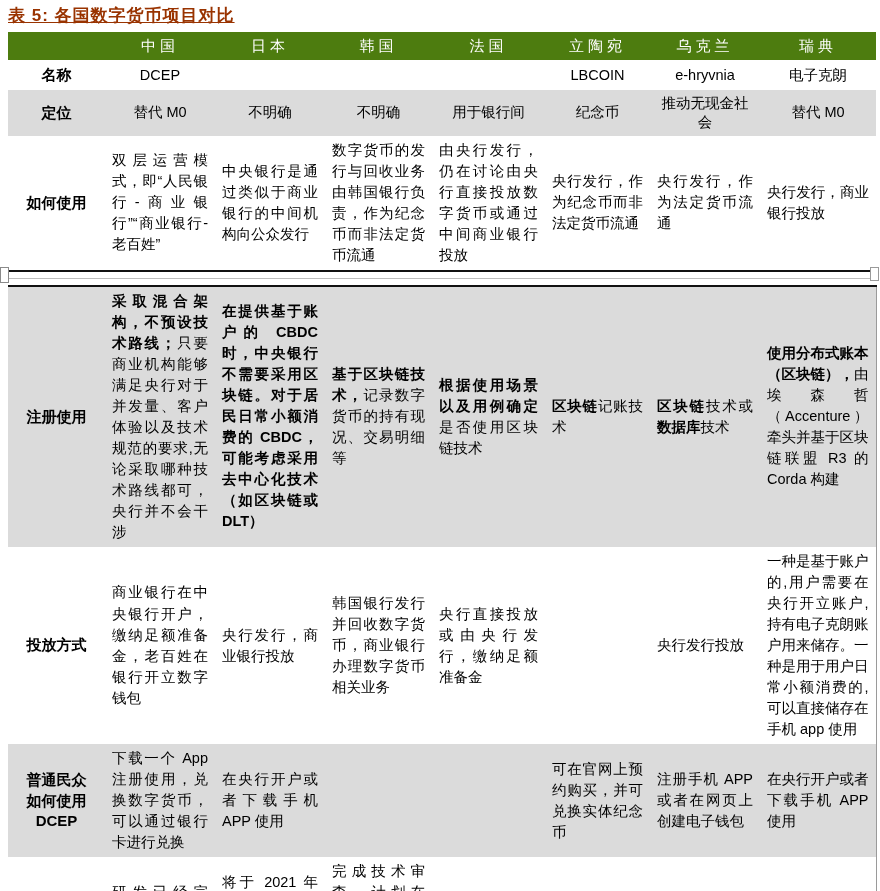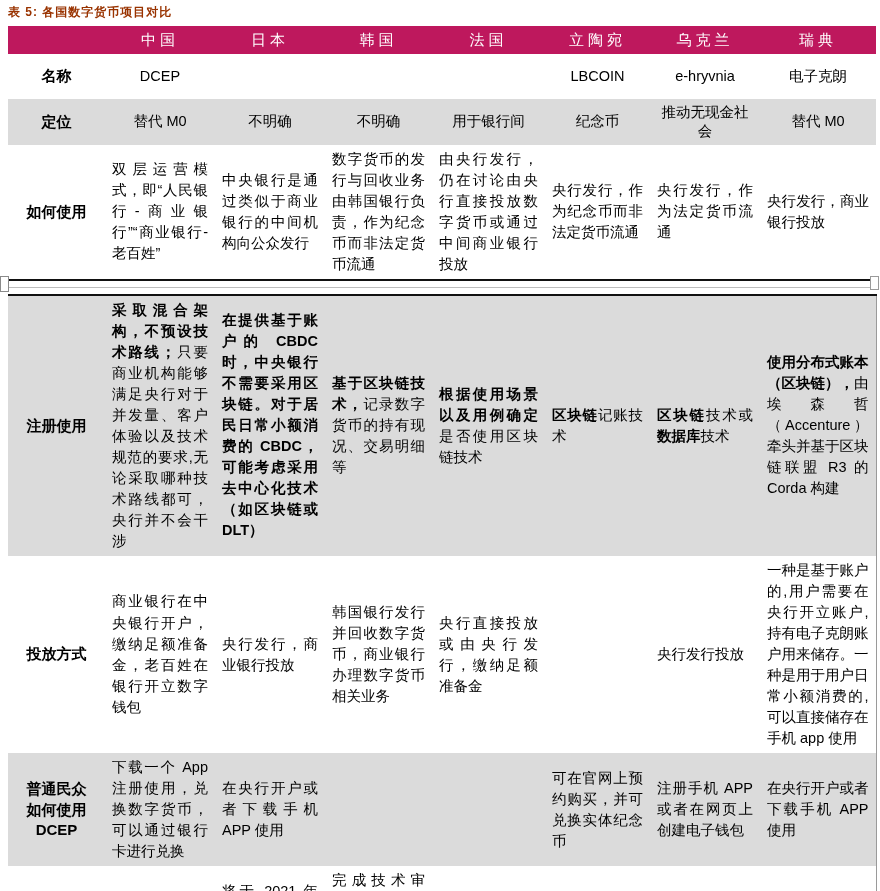--- a/index.html
+++ b/index.html
@@ -1,23 +1,23 @@
 <!DOCTYPE html>
 <html><head>
 <meta charset="utf-8">
 <style>
   html,body{margin:0;padding:0;background:#ffffff;}
   body{width:880px;color:#000;font-family:"Liberation Sans","DejaVu Sans",sans-serif;position:relative;}
   .page{padding:2px 4px 0 8px;width:868px;position:relative;}
-  .title{font-size:12px;font-weight:bold;color:#993300;margin:2px 0 5px 0;letter-spacing:1px;}
+  .title{font-size:17px;font-weight:bold;color:#993300;margin:2px 0 5px 0;letter-spacing:1px;text-decoration:underline;}
   table{border-collapse:collapse;table-layout:fixed;width:868px;font-size:14.5px;}
   #table1{border-bottom:2px solid #111;}
   #table2{border-top:2px solid #111;border-bottom:2px solid #111;border-right:1px solid #9a9a9a;}
   thead tr{height:28px;}
-  thead th{background:#be185d;color:#ffffff;font-weight:normal;font-size:15px;letter-spacing:4px;text-align:center;}
+  thead th{background:#4d7c0f;color:#ffffff;font-weight:normal;font-size:15px;letter-spacing:4px;text-align:center;}
   td{vertical-align:middle;}
   td.rowlabel{font-weight:bold;text-align:center;font-size:15px;padding:0 4px;line-height:1.35;white-space:pre-line;}
   td.cell{padding:4px 7px;line-height:1.45;word-break:break-word;}
   td.cell.center{text-align:center;line-height:1.3;}
   td.cell.justify{text-align:justify;text-justify:inter-character;}
   tr.shaded{background:#DBDBDB;}
   .b{font-weight:bold;}
   .gap{height:13px;position:relative;}
   .gap .mid{position:absolute;top:6px;left:0;right:0;height:1px;background:#bdbdbd;}
   .gap .notch-l{position:absolute;left:-8px;top:-5px;width:7px;height:14px;border:1px solid #8a8a8a;background:#fff;}
@@ -47,21 +47,21 @@
           <th>中国</th>
           <th>日本</th>
           <th>韩国</th>
           <th>法国</th>
           <th>立陶宛</th>
           <th>乌克兰</th>
           <th>瑞典</th>
         </tr>
     </thead>
     <tbody>
-        <tr style="height: 45px;">
+        <tr style="height: 30px;">
           <td class="rowlabel">名称</td>
           <td class="cell center"><span>DCEP</span></td>
           <td class="cell center"></td>
           <td class="cell center"></td>
           <td class="cell center"></td>
           <td class="cell center"><span>LBCOIN</span></td>
           <td class="cell center"><span>e-hryvnia</span></td>
           <td class="cell center"><span>电子克朗</span></td>
         </tr>
         <tr class="shaded" style="height: 36px;">

